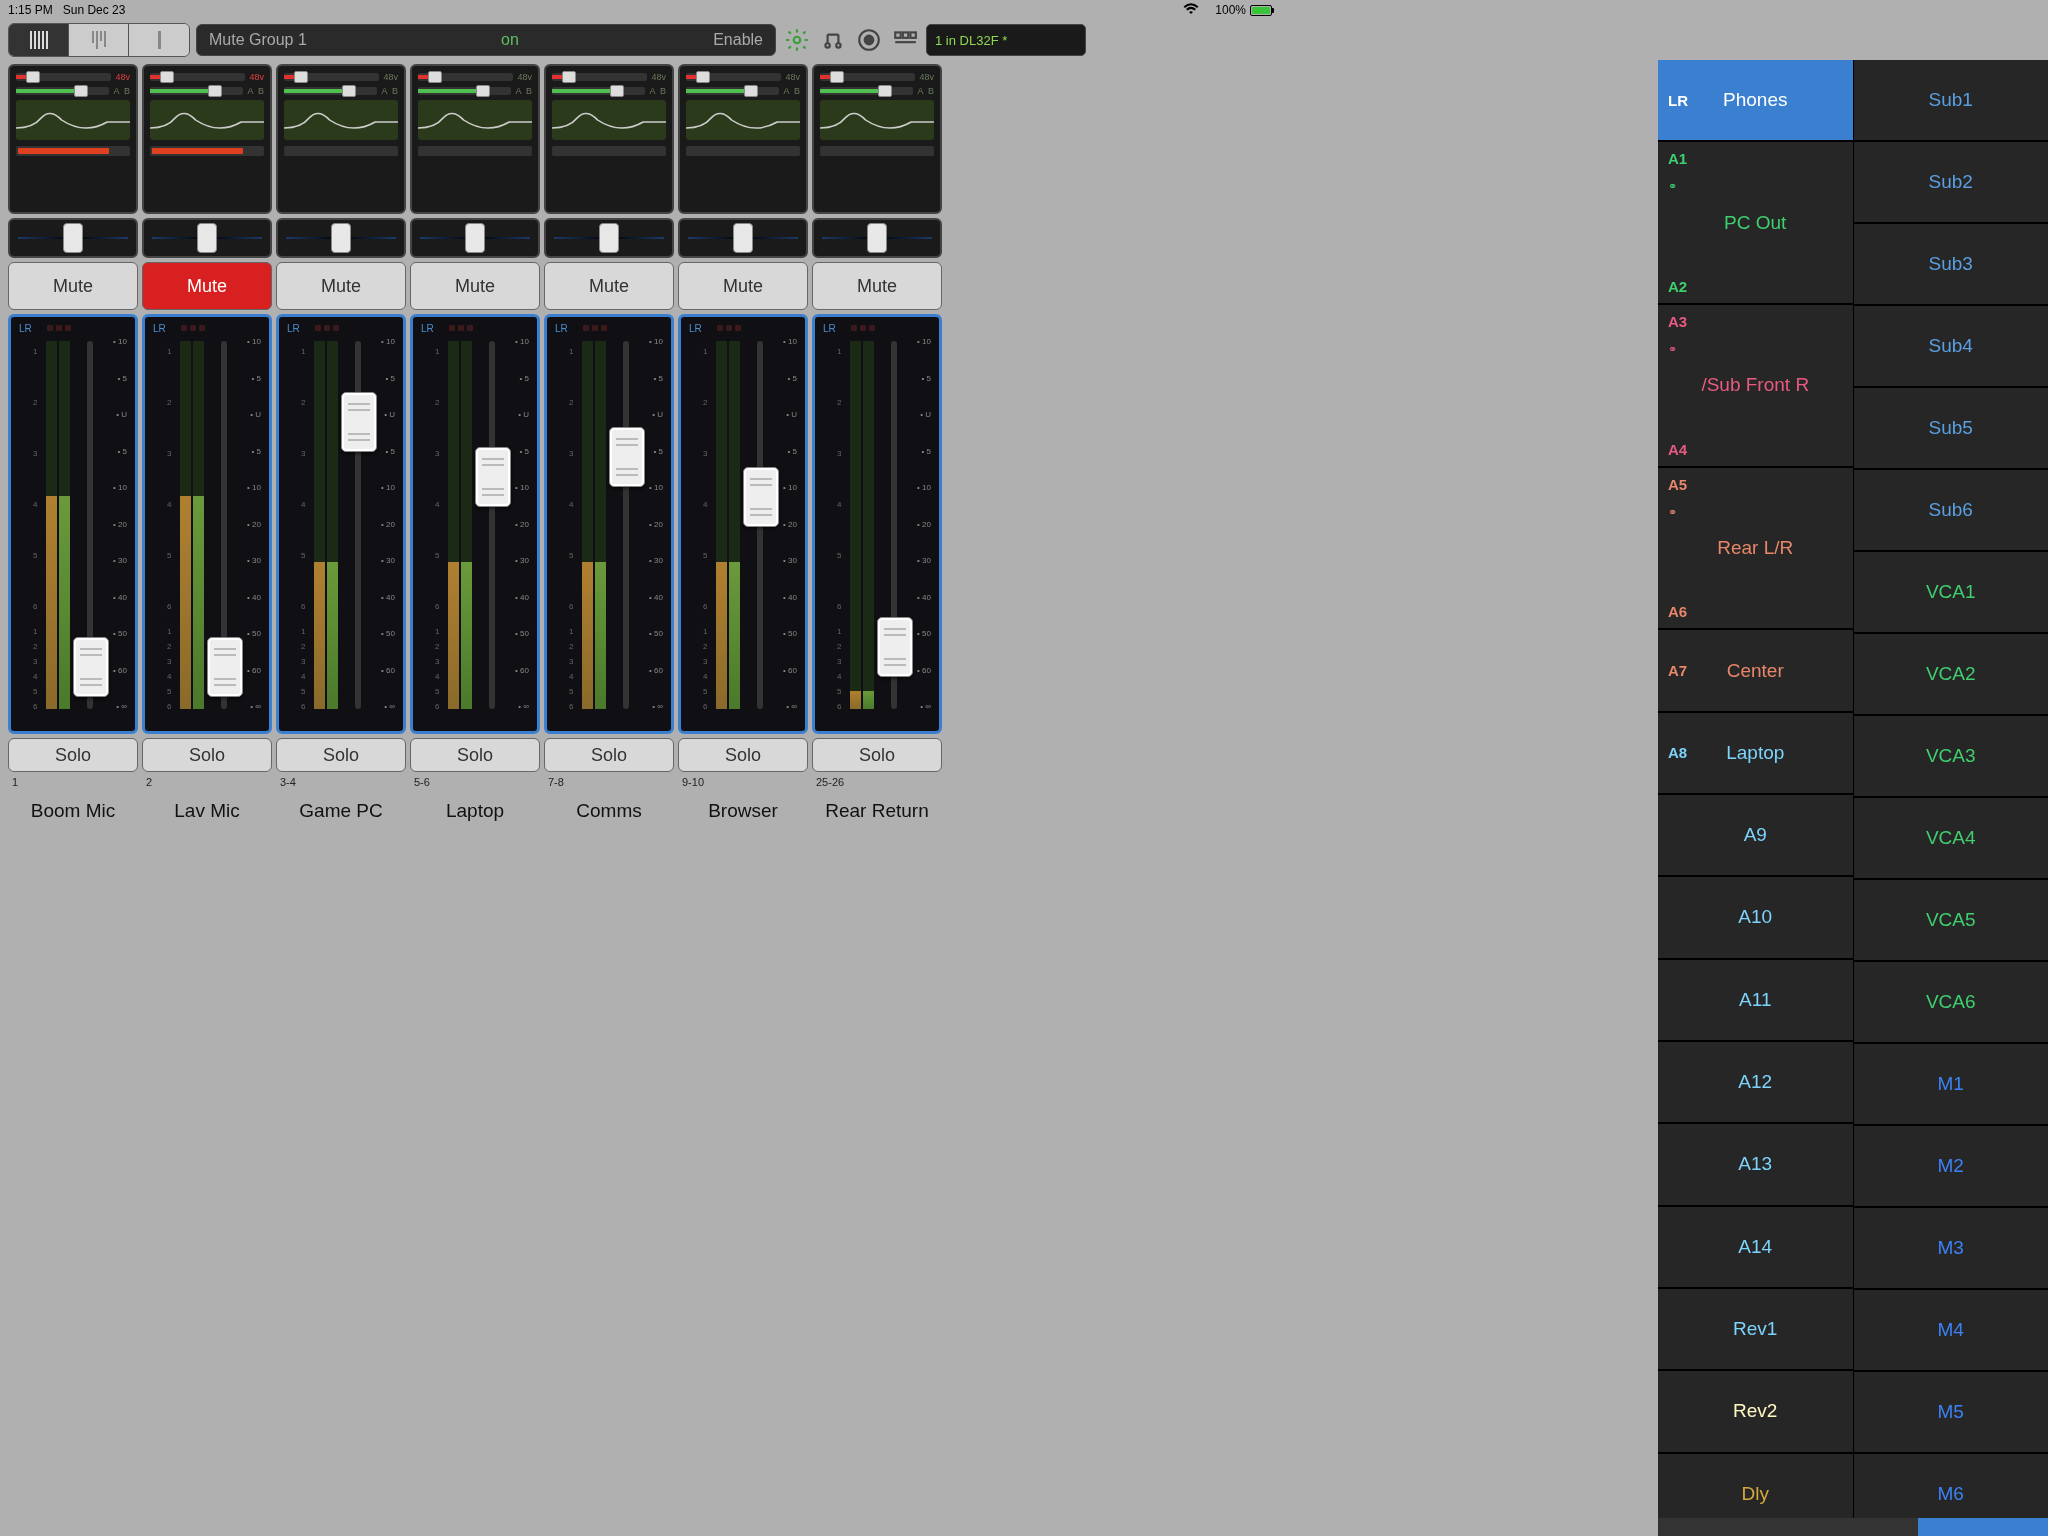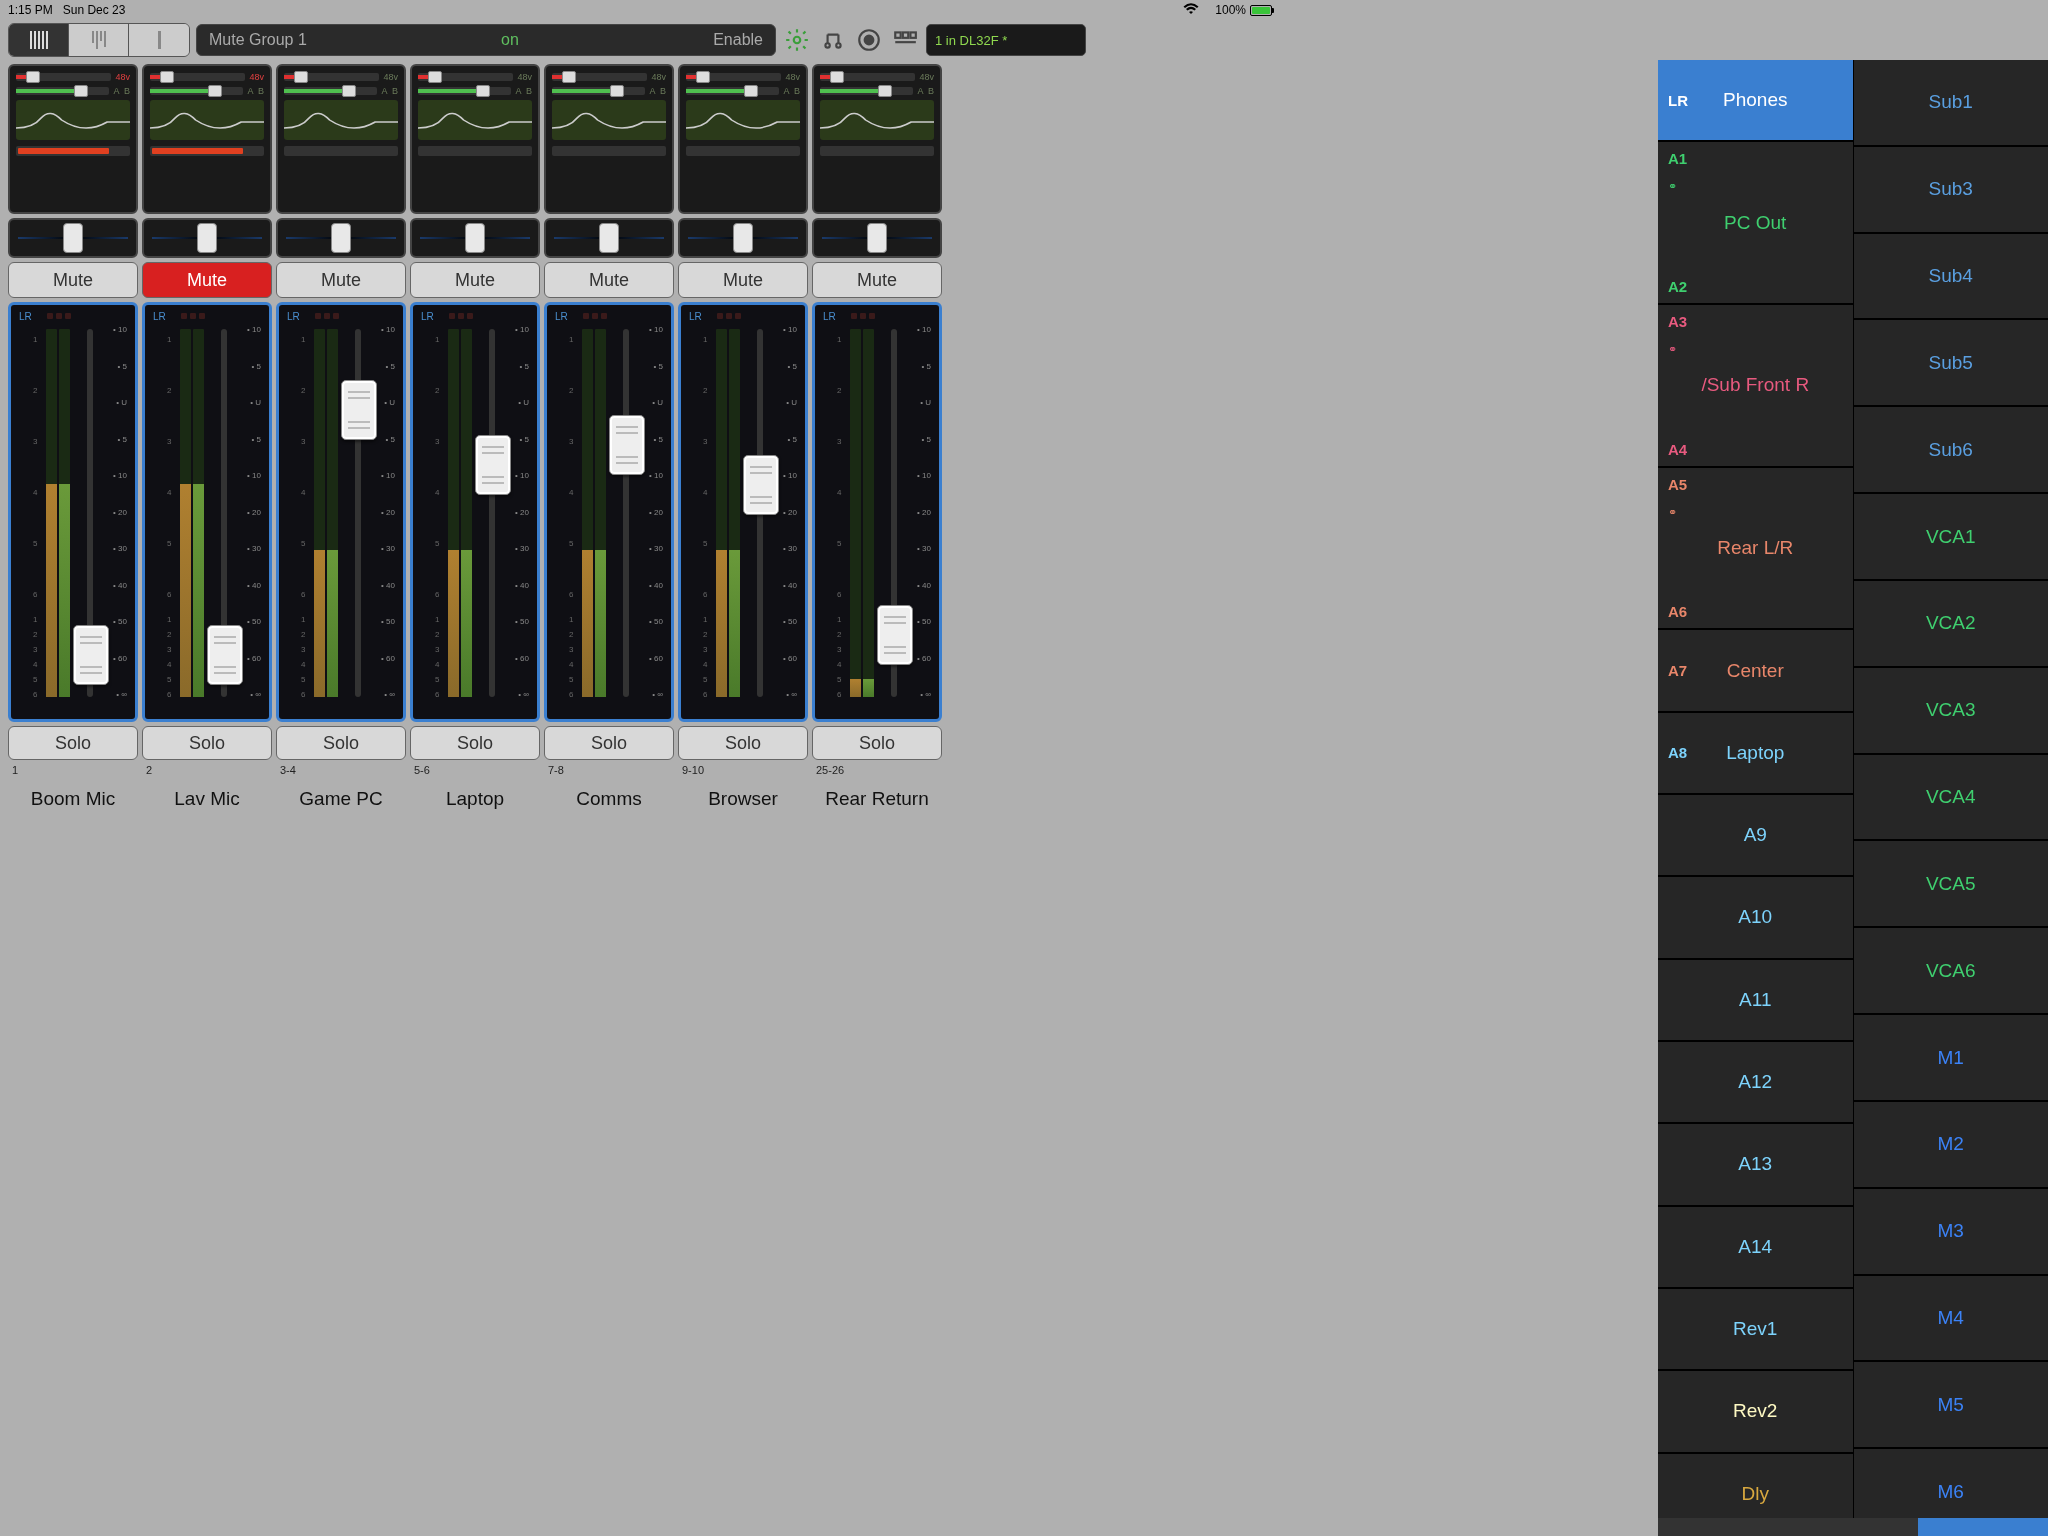--- a/index.html
+++ b/index.html
@@ -45,21 +45,21 @@
   .ab { color: #6a7a5a; }
   .eq-curve { height: 40px; background: #2b3a1a; border-radius: 3px; position: relative; overflow: hidden; }
   .eq-curve svg { width: 100%; height: 100%; }
   .comp-bar { height: 10px; background: #333; border-radius: 2px; position: relative; margin-top: 2px; }
   .comp-bar.active::before { content:''; position:absolute; left:2px; top:2px; bottom:2px; width:80%; background:#e04020; border-radius:1px; }
   
   .pan-strip { height: 40px; background: #1a1a1a; border-radius: 6px; border: 2px solid #444; position: relative; display: flex; align-items: center; justify-content: center; }
   .pan-bg { position:absolute; left:8px; right:8px; top:50%; height:2px; background:linear-gradient(90deg,#1a3a6a,#000 50%,#1a3a6a); transform:translateY(-50%); }
   .pan-knob { width: 20px; height: 30px; background: #e8e8e8; border-radius: 4px; border: 1px solid #888; position: relative; }
   
-  .mute-btn { height: 36px; background: #d8d8d8; border: 1px solid #666; border-radius: 6px; display: flex; align-items: center; justify-content: center; font-size: 18px; color: #333; }
+  .mute-btn { height: 48px; background: #d8d8d8; border: 1px solid #666; border-radius: 6px; display: flex; align-items: center; justify-content: center; font-size: 18px; color: #333; }
   .mute-btn.muted { background: #d82020; color: #fff; }
   
   .fader-area { height: 420px; background: #0f0f14; border: 3px solid #3a7fd0; border-radius: 6px; position: relative; padding: 8px 4px; }
   .fader-area .lr { position: absolute; top: 6px; left: 8px; font-size: 10px; color: #4a8fd0; }
   .fader-area .leds { position:absolute; top:8px; left:36px; display:flex; gap:3px;}
   .fader-area .leds span{ width:6px;height:6px;background:#3a1a1a;border-radius:1px;display:block;}
   .scale { position: absolute; right: 8px; top: 20px; bottom: 20px; display: flex; flex-direction: column; justify-content: space-between; font-size: 8px; color: #888; text-align: right; }
   .scale2 { position: absolute; left: 22px; top: 30px; bottom: 120px; display: flex; flex-direction: column; justify-content: space-between; font-size: 8px; color: #666; }
   .scale2b { position: absolute; left: 22px; bottom: 20px; top: 310px; display: flex; flex-direction: column; justify-content: space-between; font-size: 8px; color: #666; }
   .meter { position: absolute; left: 35px; top: 24px; bottom: 22px; width: 24px; display:flex; gap:2px;}
@@ -741,20 +741,23 @@
       </div>
       <div class="bus-row">
         <span class="c-yellow">Dly</span>
       </div>
     </div>
   <div class="bus-col" id="bus-right">
       <div class="bus-row">
         <span class="c-blue">Sub1</span>
       </div>
       <div class="bus-row">
+        <span class="c-blue">Sub2</span>
+      </div>
+      <div class="bus-row">
         <span class="c-blue">Sub3</span>
       </div>
       <div class="bus-row">
         <span class="c-blue">Sub4</span>
       </div>
       <div class="bus-row">
         <span class="c-blue">Sub5</span>
       </div>
       <div class="bus-row">
         <span class="c-blue">Sub6</span>

